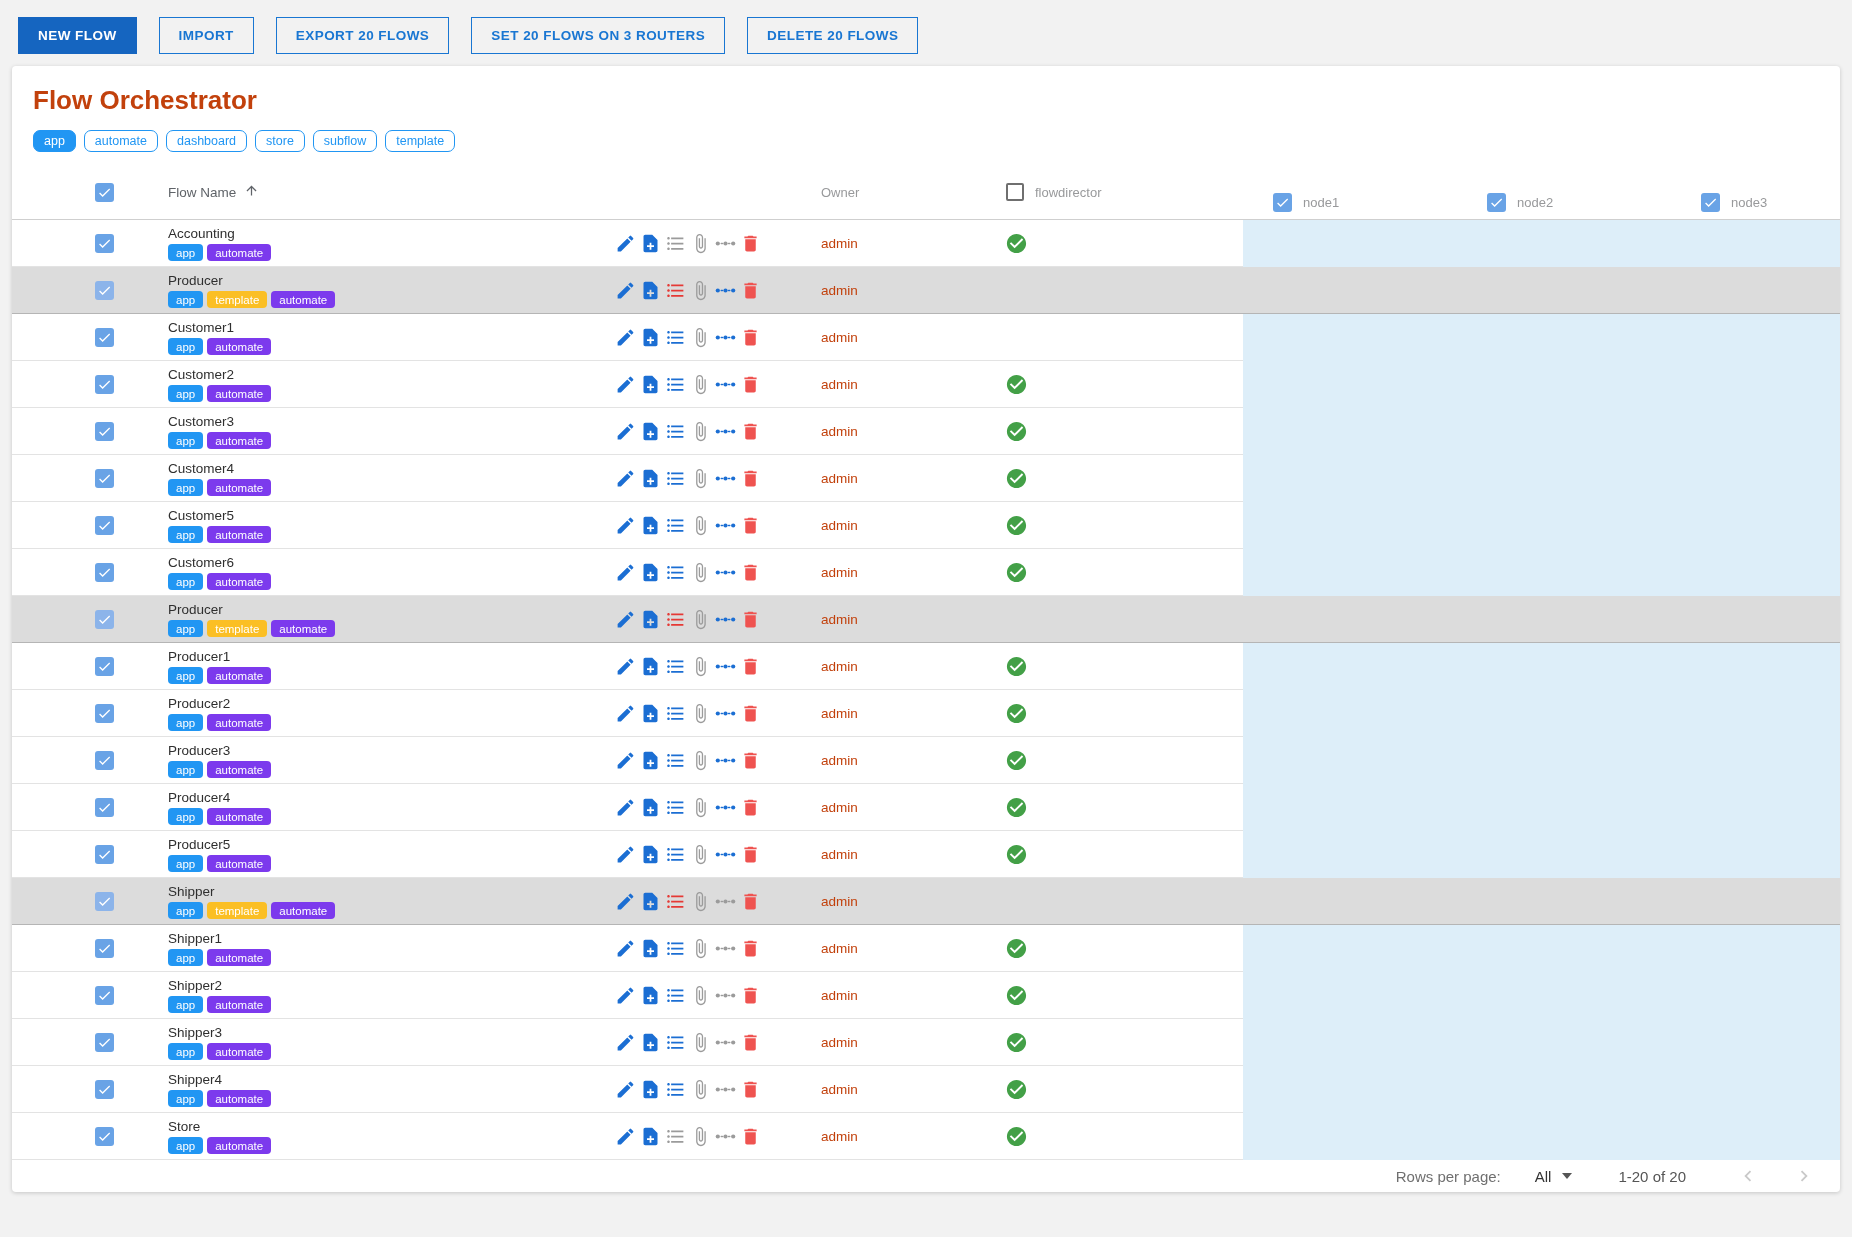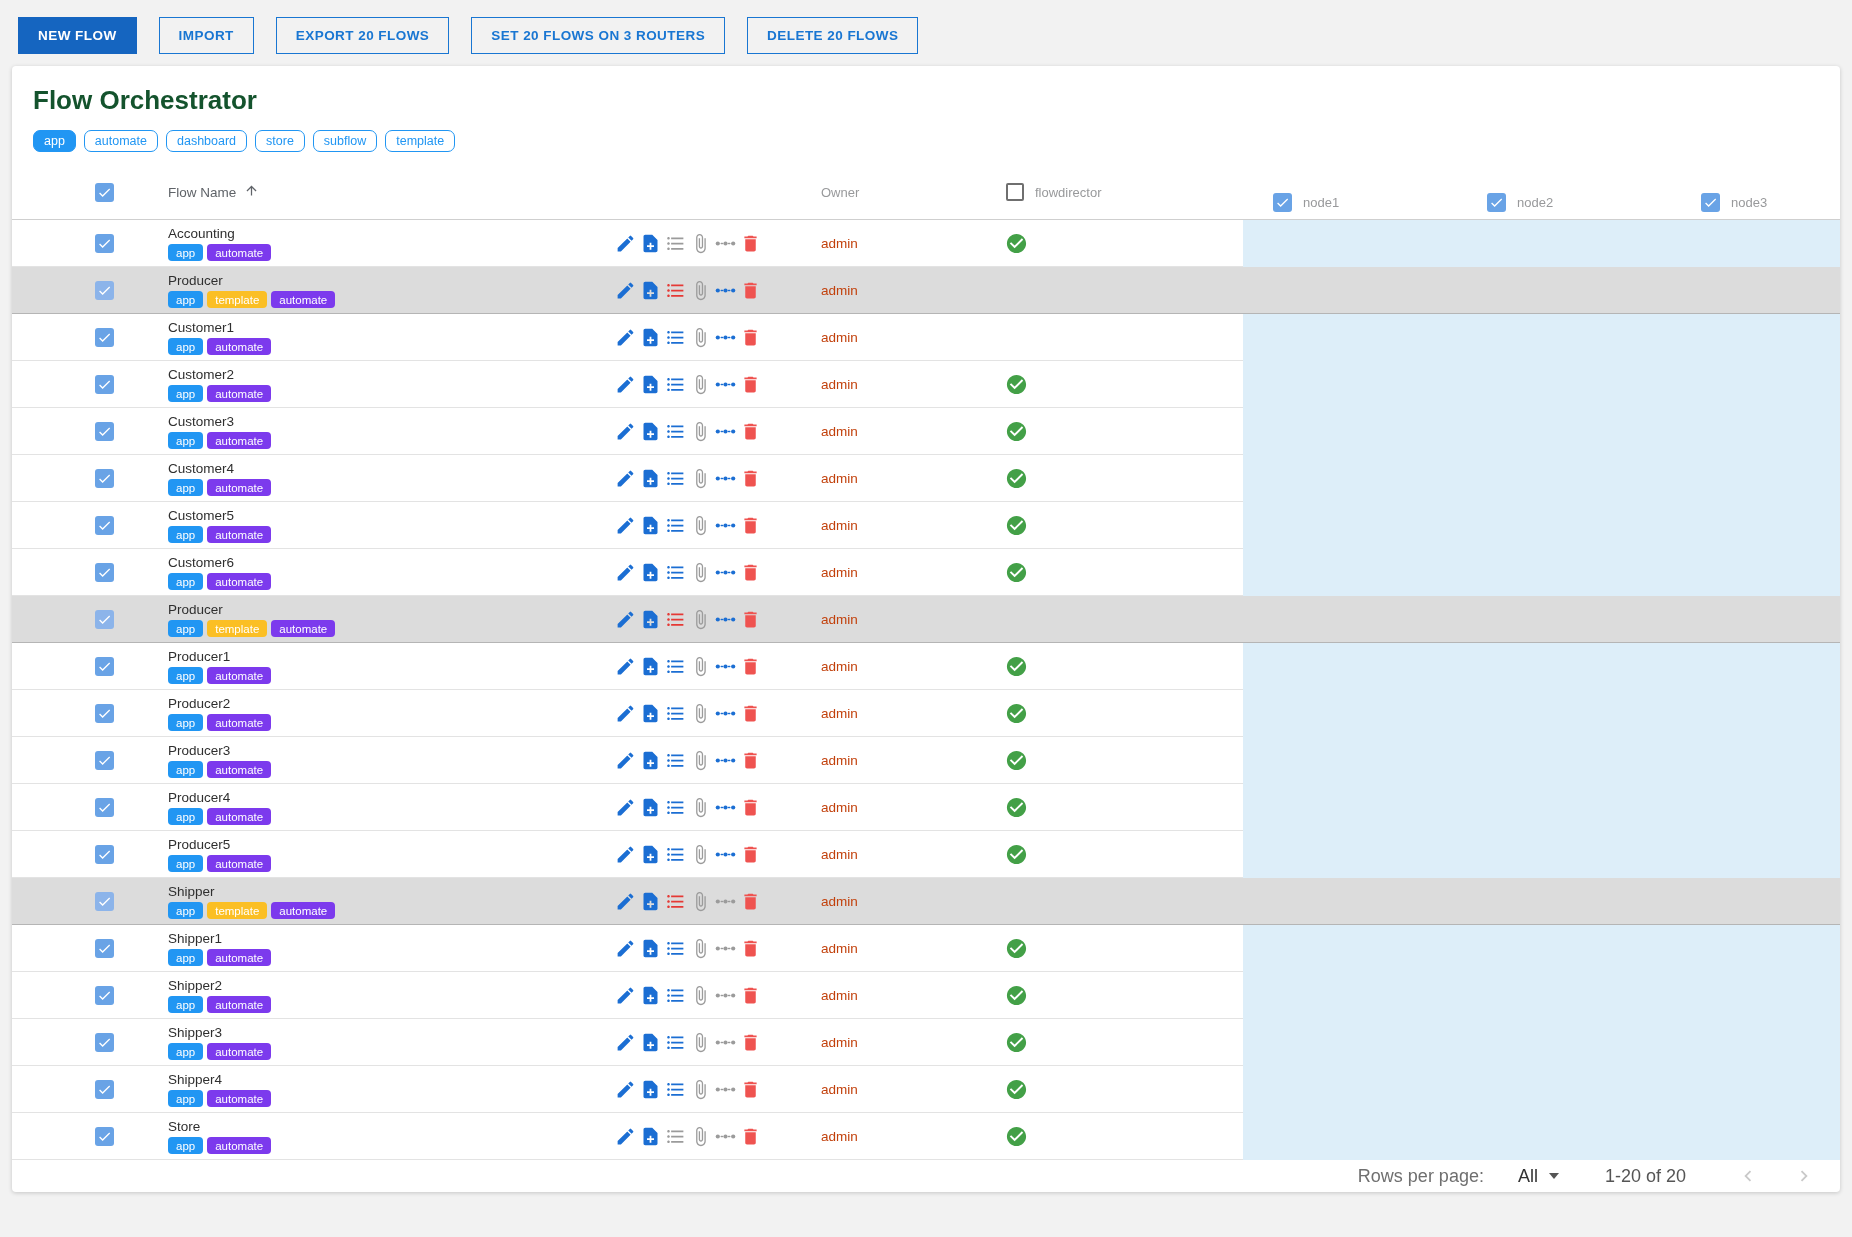--- a/index.html
+++ b/index.html
@@ -9,21 +9,21 @@
   
   .toolbar { display:flex; gap:22px; padding:17px 18px 12px 18px; }
   .btn { height:37px; padding:0 19px; border-radius:0; font-size:13.5px; font-weight:700;
          letter-spacing:.45px; display:flex; align-items:center; cursor:pointer;
          border:1px solid var(--accent); color:var(--accent); background:transparent;
          font-family:"Liberation Sans", sans-serif; white-space:nowrap; }
   .btn.primary { background:var(--primary); border-color:var(--primary); color:#fff; }
 
   
   .card { margin:0 12px; background:#fff; border-radius:4px; box-shadow:0 1px 4px rgba(0,0,0,.18); overflow:hidden; }
-  .page-title { padding:19px 0 0 21px; font-size:26px; line-height:30px; color:#14532d; font-weight:700; }
+  .page-title { padding:19px 0 0 21px; font-size:26px; line-height:30px; color:#c2410c; font-weight:700; }
   .chips { display:flex; gap:8px; padding:15px 0 0 21px; }
   .chip { height:22px; padding:0 10px; border:1px solid var(--chip-blue); color:var(--chip-blue);
           border-radius:7px; font-size:12.5px; display:flex; align-items:center; background:#fff; cursor:pointer; }
   .chip.active { background:var(--chip-blue); color:#fff; }
 
   
   .grid { display:grid; grid-template-columns:88px 650px 190px 255px 214px 214px 217px; align-items:center;padding-left:48px; }
   .thead { height:55px; margin-top:13px; border-bottom:1px solid #cfcfcf; color:#98999b; font-size:13px; }
   .th-name { color:#5f6368; display:flex; gap:8px; align-items:center; padding-left:20px; font-size:13.5px; }
   .th-check { display:flex; align-items:center; gap:11px; padding-left:18px; }
@@ -54,21 +54,21 @@
   .ic { width:23px; height:23px; display:inline-flex; align-items:center; justify-content:center; cursor:pointer; }
   .ic svg { width:21px; height:21px; fill:currentColor; }
   .ic-blue { color:var(--icon-blue); } .ic-gray { color:var(--icon-gray); }
   .ic-red { color:var(--icon-red); } .ic-trash { color:var(--trash-red); }
   .ic-green { color:var(--green); cursor:default; } .ic-green svg { width:23px; height:23px; }
   .c-owner { padding-left:23px; font-size:13.5px; color:#c2410c; }
   .c-fd { padding-left:17px; display:flex; align-items:center; }
   .sort-ic svg { width:15px; height:15px; fill:#5f6368; }
 
   
-  .tfoot { height:32px; display:flex; align-items:center; justify-content:flex-end; padding-right:24px; font-size:18px; color:#6f6f6f;margin-left:47px; }
+  .tfoot { height:32px; display:flex; align-items:center; justify-content:flex-end; padding-right:24px; font-size:15px; color:#6f6f6f;margin-left:47px; }
   .rpp-label { margin-right:34px; }
   .rpp-value { color:#333; display:flex; align-items:center; gap:11px; cursor:pointer; margin-right:46px; }
   .caret { width:0; height:0; border-left:5px solid transparent; border-right:5px solid transparent; border-top:6px solid #555; }
   .range { color:#555; margin-right:50px; }
   .pg { width:24px; height:24px; display:inline-flex; align-items:center; justify-content:center; color:#c9c9c9; cursor:pointer; }
   .pg svg { width:22px; height:22px; fill:currentColor; }
   .pg.prev { margin-right:32px; }
 </style>
 </head>
 <body>

